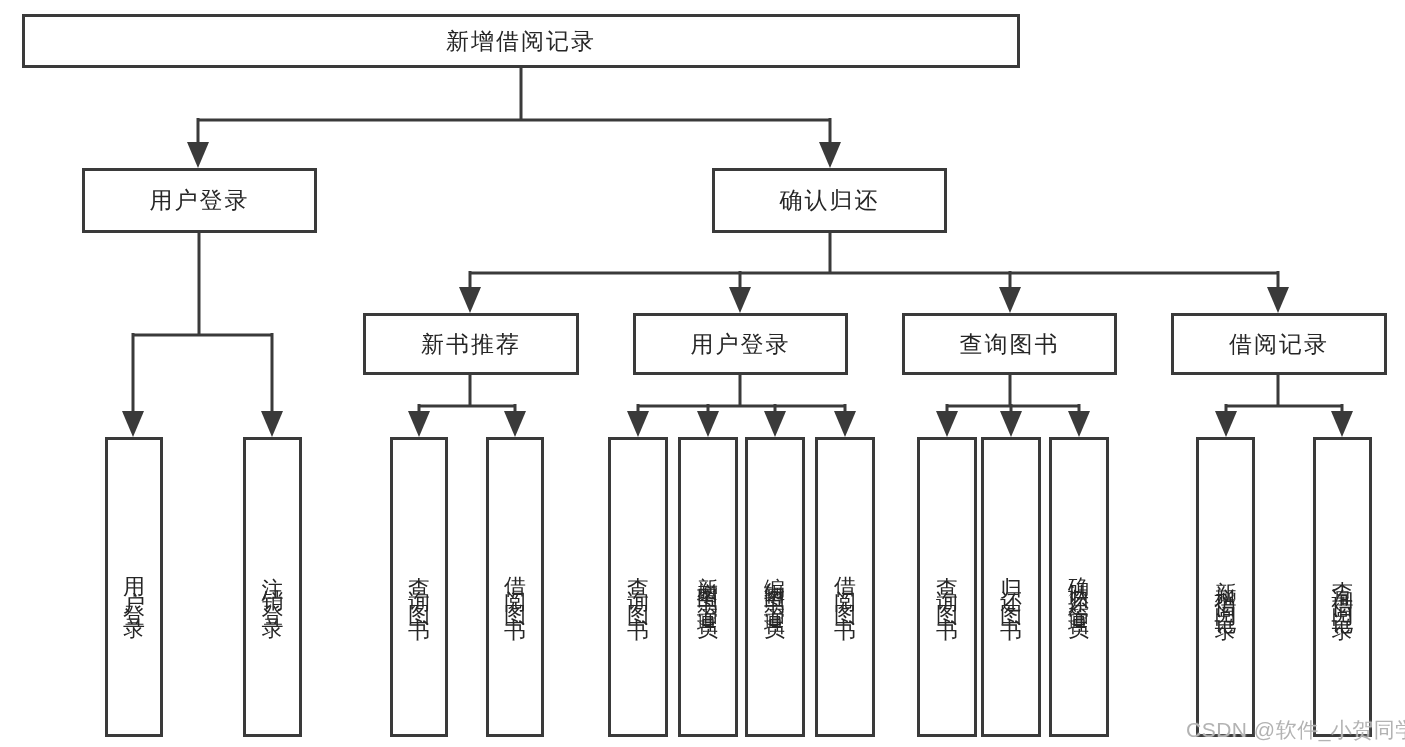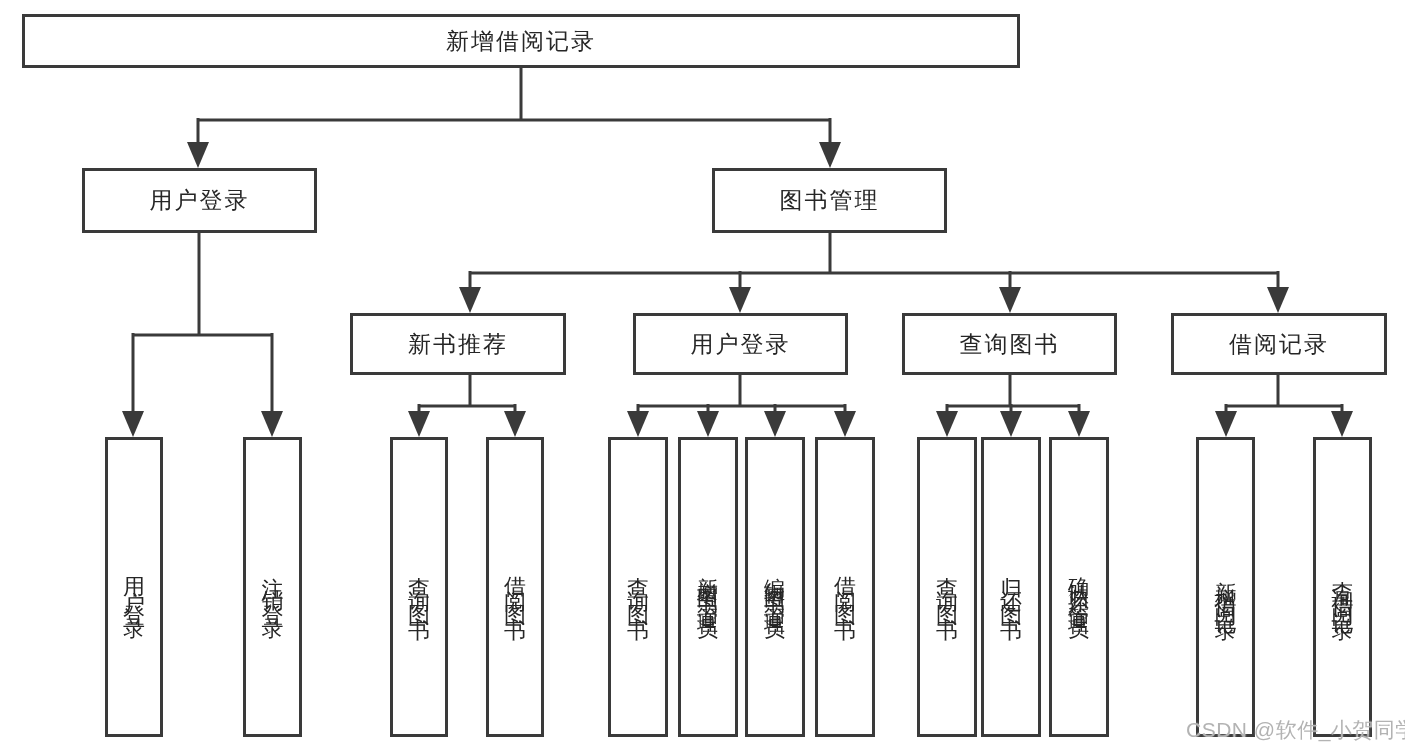--- a/index.html
+++ b/index.html
@@ -91,24 +91,24 @@
   </svg>
 
   <div class="node" style="left:22px;top:14px;width:998px;height:54px">
     <span class="h-label">新增借阅记录</span>
   </div>
 
   <div class="node" style="left:82px;top:168px;width:235px;height:65px">
     <span class="h-label">用户登录</span>
   </div>
   <div class="node" style="left:712px;top:168px;width:235px;height:65px">
-    <span class="h-label">图书管理</span>
+    <span class="h-label">确认归还</span>
   </div>
 
-  <div class="node" style="left:350px;top:313px;width:216px;height:62px">
+  <div class="node" style="left:363px;top:313px;width:216px;height:62px">
     <span class="h-label">新书推荐</span>
   </div>
   <div class="node" style="left:633px;top:313px;width:215px;height:62px">
     <span class="h-label">用户登录</span>
   </div>
   <div class="node" style="left:902px;top:313px;width:215px;height:62px">
     <span class="h-label">查询图书</span>
   </div>
   <div class="node" style="left:1171px;top:313px;width:216px;height:62px">
     <span class="h-label">借阅记录</span>

